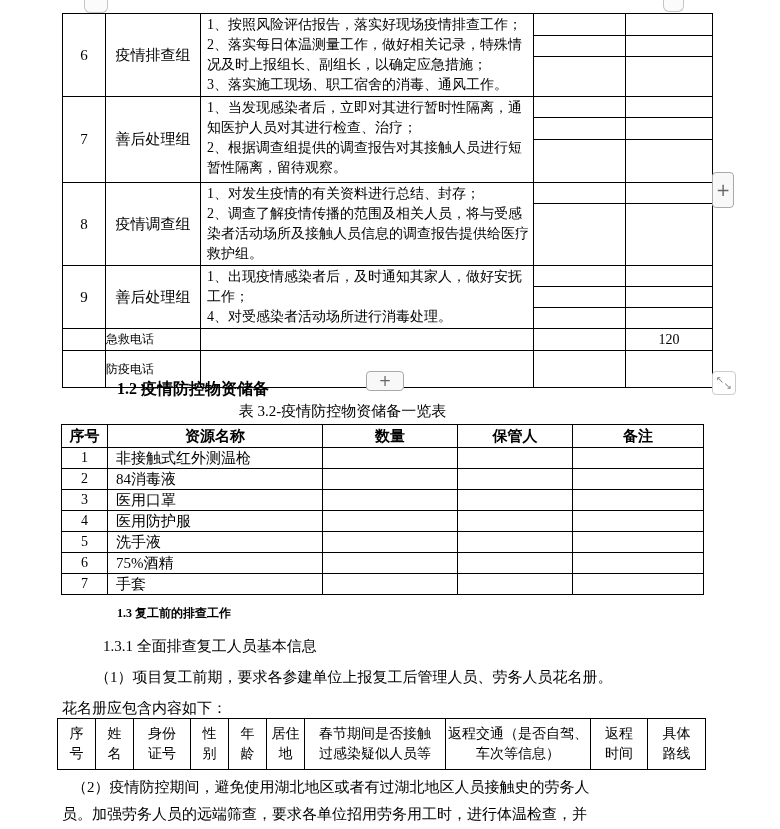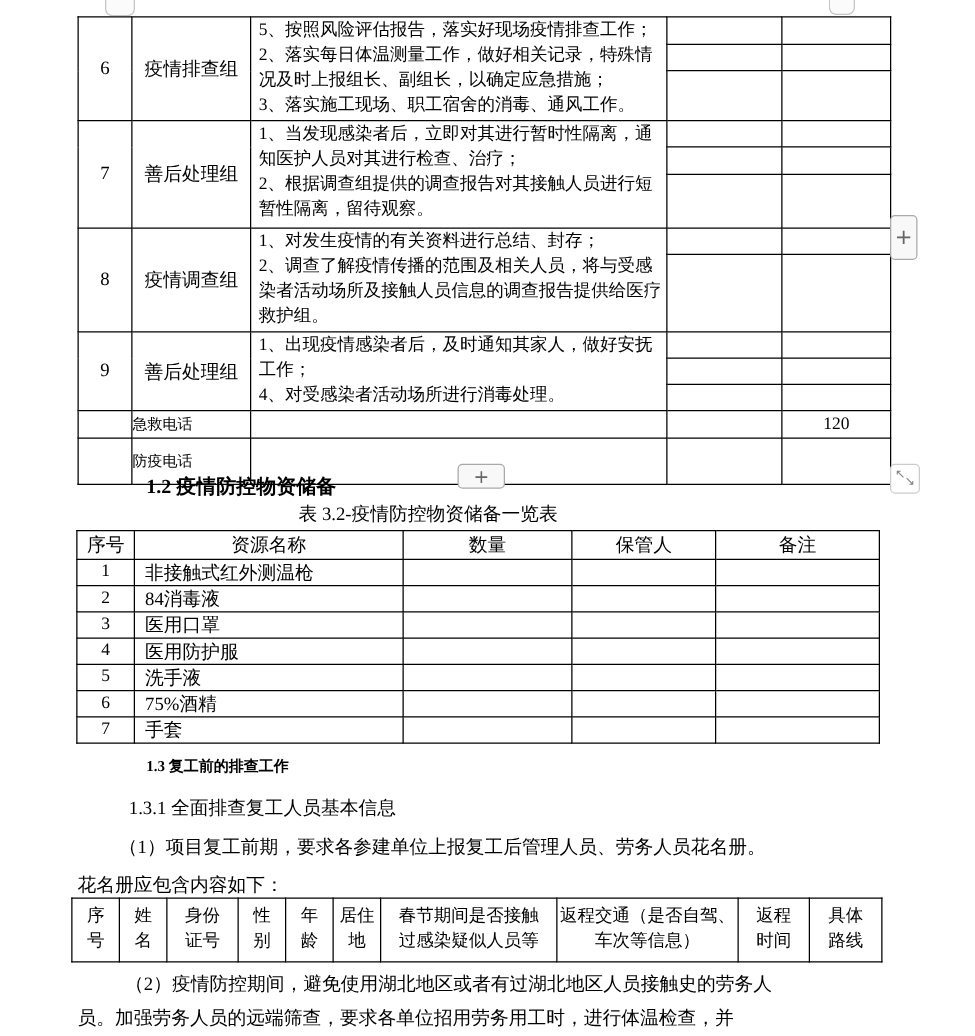--- a/index.html
+++ b/index.html
@@ -18,26 +18,26 @@
   .t1 .phone-value{text-align:center;vertical-align:middle;font-size:14px;}
 
   
   .abs{position:absolute;white-space:nowrap;}
   .h12{left:117px;top:379px;font-size:16px;font-weight:bold;}
   .cap{left:0;top:402px;width:685px;text-align:center;font-size:15px;}
   .h13{left:117px;top:605px;font-size:12px;font-weight:bold;}
   .sub131{left:103px;top:637px;font-size:15px;}
   .para1{left:95px;top:668px;font-size:15px;}
   .para1b{left:62px;top:699px;font-size:15px;}
-  .para2a{left:100px;top:778px;font-size:15px;}
+  .para2a{left:72px;top:778px;font-size:15px;}
   .para2b{left:62px;top:805px;font-size:15px;}
 
   
   .t2{position:absolute;left:61px;top:424px;width:642px;}
-  .t2 th{font-size:15px;font-weight:normal;text-align:center;height:22px;vertical-align:middle;}
+  .t2 th{font-size:15px;font-weight:bold;text-align:center;height:22px;vertical-align:middle;}
   .t2 td{font-size:15px;height:20px;vertical-align:middle;}
   .t2 .no{text-align:center;font-size:14px;}
   .t2 .name-cell{padding-left:8px;}
 
   
   .t3{position:absolute;left:57px;top:718px;width:648px;}
   .t3 th{font-size:14px;font-weight:normal;line-height:20px;white-space:pre-line;
          text-align:center;vertical-align:middle;height:50px;padding:0 1px;}
 
   
@@ -69,21 +69,21 @@
         <col style="width:95px">
         <col style="width:333px">
       <col style="width:92px">
         <col style="width:87px">
     </colgroup>
     <tbody>
         <tr style="height:22px">
       <td class="num" rowspan="3">6</td>
       <td class="name" rowspan="3">疫情排查组</td>
       <td class="content" rowspan="3">
-        <div>5、按照风险评估报告，落实好现场疫情排查工作；</div>
+        <div>1、按照风险评估报告，落实好现场疫情排查工作；</div>
         <div>2、落实每日体温测量工作，做好相关记录，特殊情况及时上报组长、副组长，以确定应急措施；</div>
         <div>3、落实施工现场、职工宿舍的消毒、通风工作。</div>
       </td>
       <td></td>
       <td></td>
     </tr>
     <tr style="height:21px">
           <td></td>
           <td></td>
         </tr>

